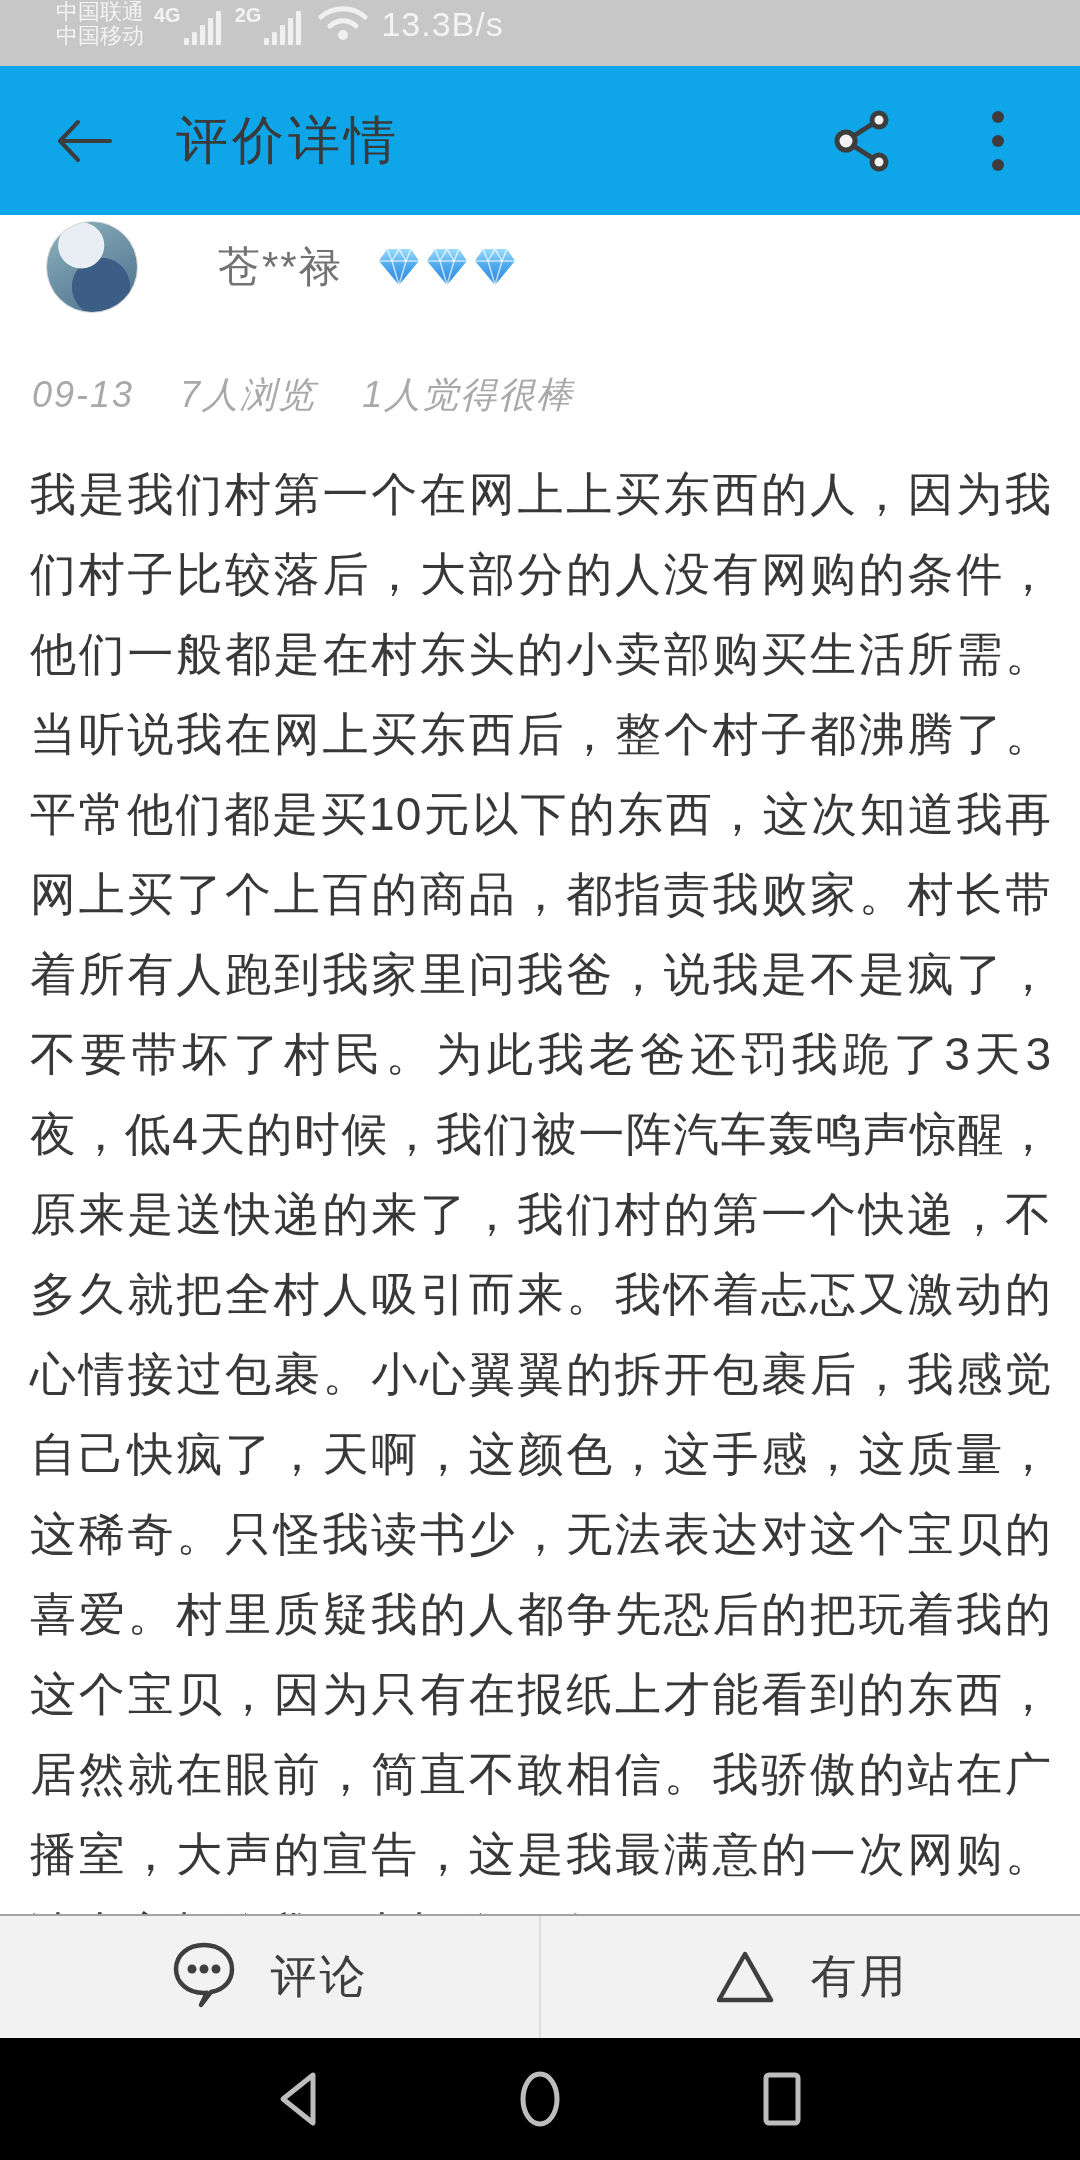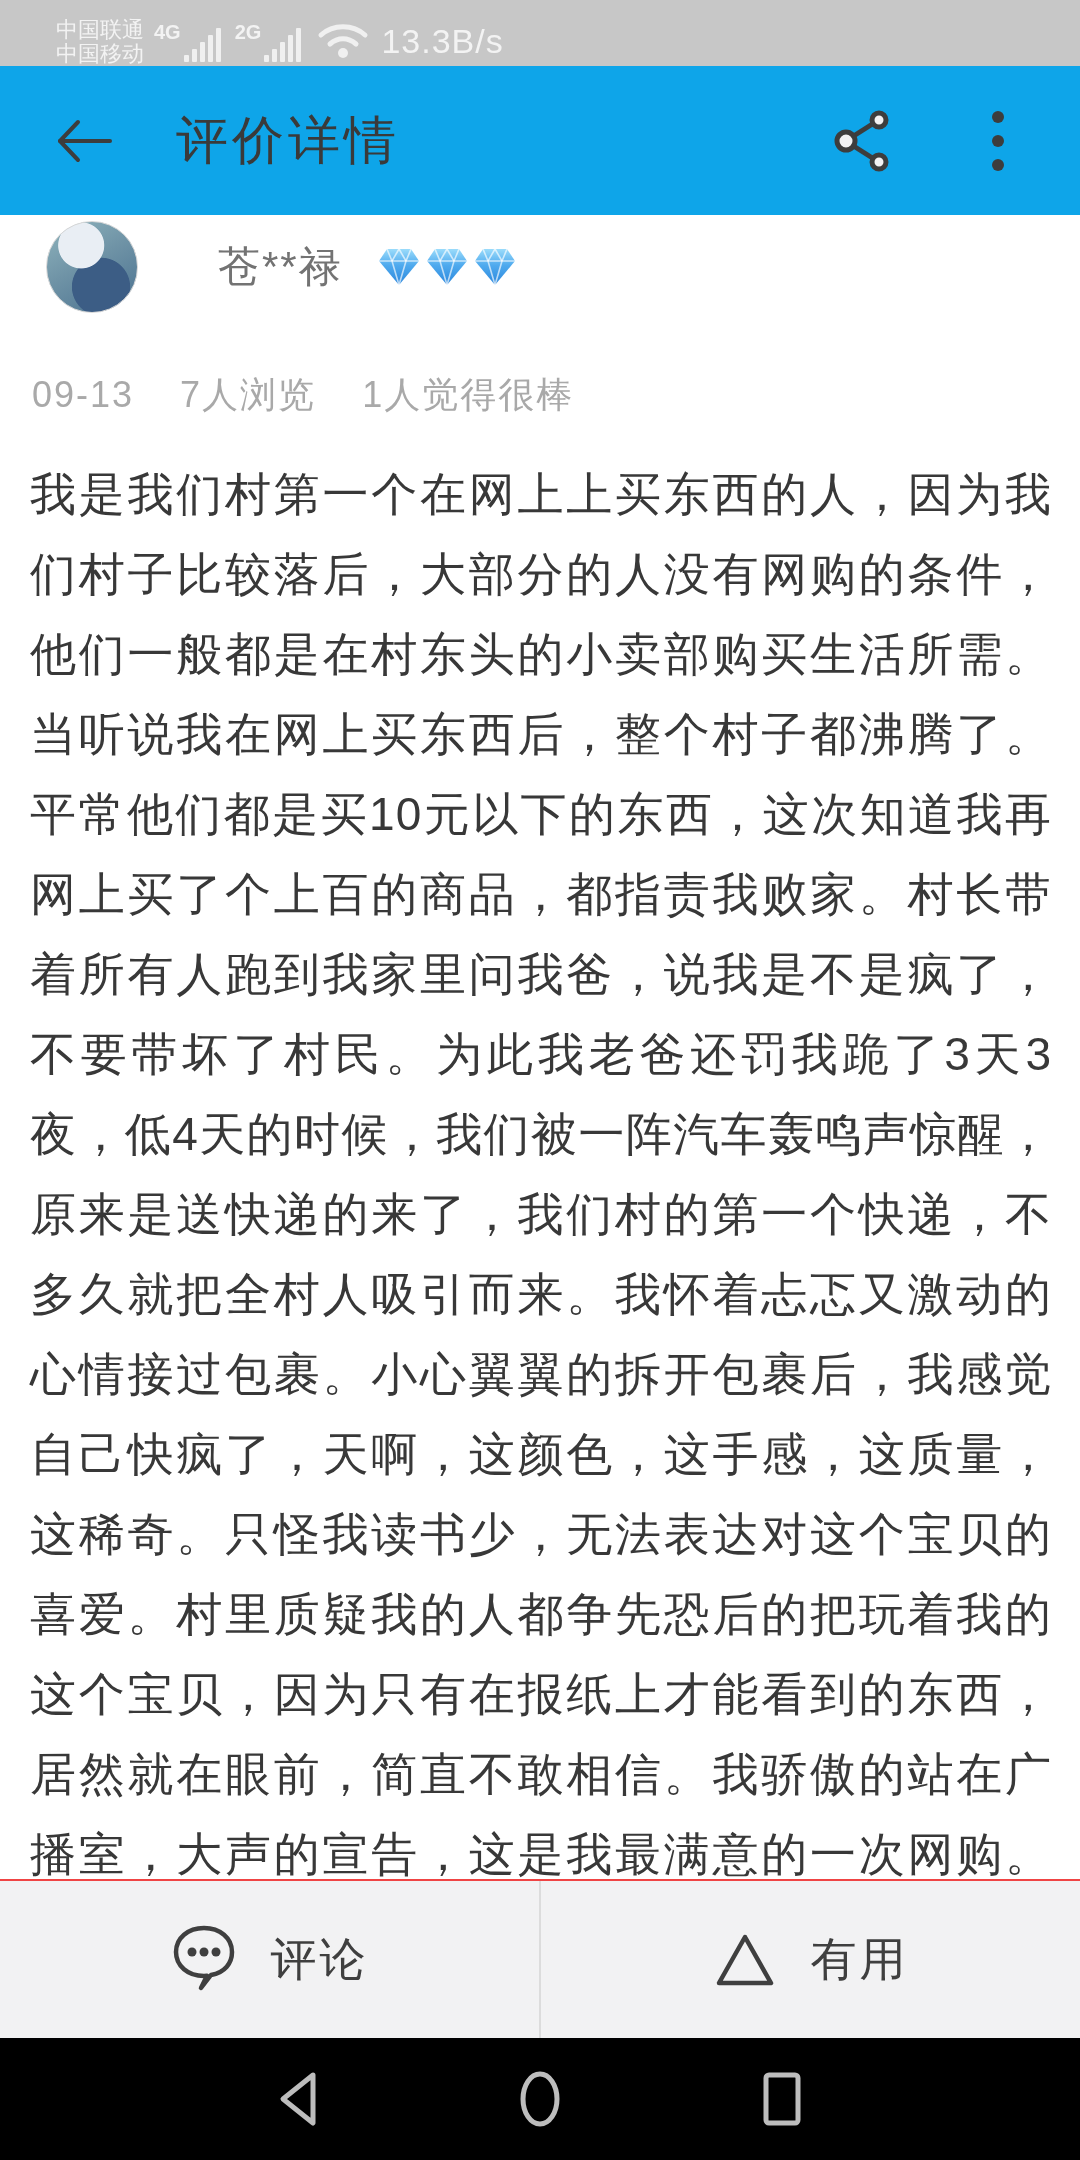--- a/index.html
+++ b/index.html
@@ -8,21 +8,21 @@
     font-family:"Liberation Sans", sans-serif;
     background:#ffffff;
     position:relative;
     overflow:hidden;
     color:#3d3d3d;
   }
 
   
   .status-bar {
     height:66px; background:#c7c7c7; color:#f3f3f3;
-    display:flex; align-items:flex-end; justify-content:space-between;
+    display:flex; align-items:flex-start; justify-content:space-between;
     padding:0 28px 0 56px;
   }
   .sb-left, .sb-right { display:flex; align-items:center; }
   .carrier-stack { display:flex; flex-direction:column; line-height:1.1; font-size:22px; margin-right:10px; }
   .net-group { display:flex; align-items:flex-end; margin-right:14px; }
   .net-label { font-size:20px; font-weight:bold; margin-right:3px; margin-bottom:18px; }
   .sig-bars { display:flex; align-items:flex-end; gap:3px; height:34px; }
   .sig-bars i { display:block; width:5px; background:#f0f0f0; border-radius:1px; }
   .wifi-icon { margin:0 12px 2px 2px; }
   .speed { font-size:34px; letter-spacing:1px; }
@@ -48,34 +48,34 @@
       radial-gradient(circle at 38% 26%, #e9eef4 0 26%, rgba(233,238,244,0) 27%),
       radial-gradient(circle at 60% 72%, #3c5d85 0 34%, rgba(60,93,133,0) 35%),
       linear-gradient(150deg, #8fb4bd 0%, #6f93a6 45%, #49708f 100%);
     border:1px solid #d8d8d8;
     flex:0 0 auto;
   }
   .username { font-size:42px; color:#737373; margin-left:80px; letter-spacing:2px; }
   .level-icons { display:flex; align-items:center; gap:4px; margin-left:34px; }
 
   
-  .meta-row { margin:58px 30px 0 32px; font-size:36px; color:#a9a9a9; letter-spacing:2px; }
+  .meta-row { margin:58px 30px 0 32px; font-size:36px; color:#a9a9a9; letter-spacing:2px;font-style:italic; }
   .meta-row span { margin-right:34px; }
 
   
   .review-body {
     margin:34px 28px 0 30px;
     font-size:46px; line-height:80px; color:#383838;
     text-align:justify; letter-spacing:1px;
   }
 
   
   .bottom-bar {
-    position:absolute; left:0; right:0; bottom:122px; height:159px;
-    background:#f2f2f3; border-top:2px solid #ef4444;
+    position:absolute; left:0; right:0; bottom:122px; height:124px;
+    background:#f2f2f3; border-top:2px solid #a3a3a3;
     display:flex;
   }
   .action-btn {
     flex:1; display:flex; align-items:center; justify-content:center; gap:34px;
     font-size:46px; color:#3f3f3f; letter-spacing:3px;
   }
   .action-btn.first { border-right:2px solid #dcdcdc; }
 
   
   .nav-bar {

